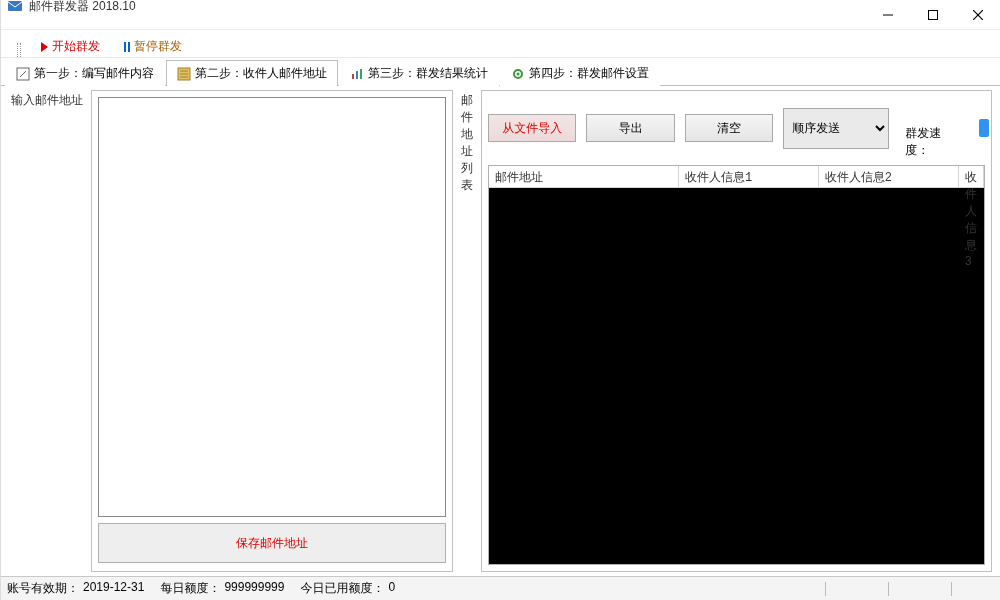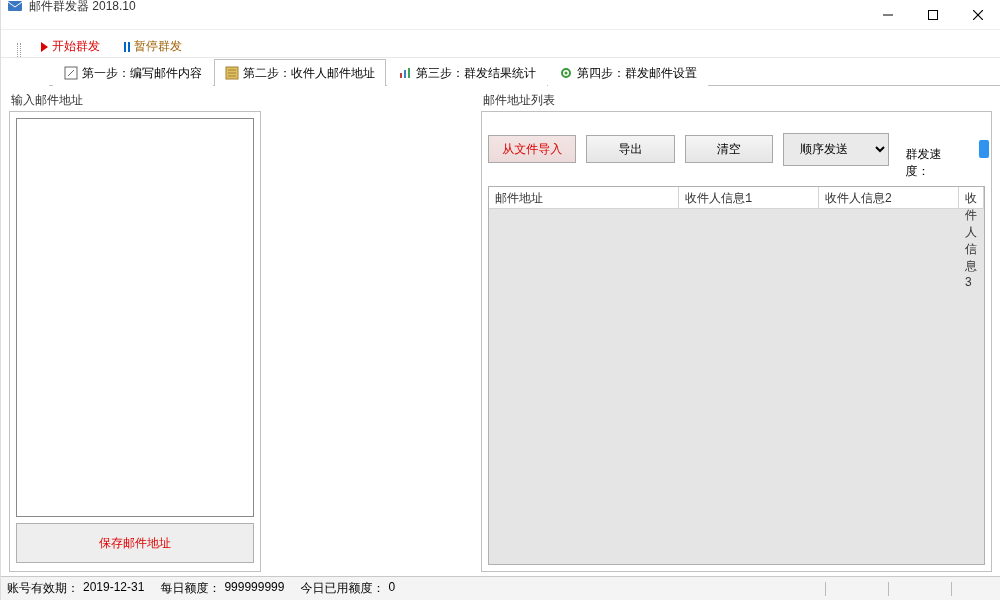--- a/index.html
+++ b/index.html
@@ -14,60 +14,60 @@
 
 .toolbar { height: 28px; display: flex; align-items: flex-end; padding: 0 14px; border-bottom: 1px solid #e8e8e8; gap: 12px; }
 .grip { width: 4px; height: 14px; border-left: 1px dotted #999; border-right: 1px dotted #999; margin: 0 2px; }
 .tbtn { display: flex; align-items: center; gap: 4px; padding: 2px 6px; cursor: pointer; }
 .tbtn.red { color: #d00; }
 .tbtn.blue { color: #a16207; }
 .play-icon { width: 0; height: 0; border-left: 7px solid #d00; border-top: 5px solid transparent; border-bottom: 5px solid transparent; }
 .pause-icon { display: inline-flex; gap: 2px; }
 .pause-icon span { width: 2px; height: 10px; background: #06c; display: inline-block; }
 
-.tabs { height: 28px; display: flex; padding: 0 4px; border-bottom: 1px solid #c0c0c0; gap: 1px; background:#fff;margin-left:48px; }
+.tabs { height: 28px; display: flex; align-items: flex-end; padding: 0 4px; border-bottom: 1px solid #c0c0c0; gap: 1px; background:#fff; }
 .tab { display: flex; align-items: center; gap: 4px; padding: 4px 10px; border: 1px solid transparent; border-bottom: none; cursor: pointer; position: relative; top: 1px; background: #fff; }
 .tab.active { border-color: #c0c0c0; background: #fff; }
 .tab .ticon { width: 14px; height: 14px; display: inline-flex; align-items: center; justify-content: center; }
 
 .main { flex: 1; display: flex; padding: 4px 8px 4px 8px; gap: 6px; min-height: 0; }
 .panel { border: 1px solid #c0c0c0; display: flex; flex-direction: column; }
 .left-panel { width: 252px; }
 .right-panel { flex: 1; }
 .group-label { font-size: 12px; color: #333; margin: 2px 0 2px 2px; }
 .group-wrap { display: flex; flex-direction: column; flex: 1; min-height: 0; }
 .textarea-box { flex: 1; margin: 6px; border: 1px solid #888; background: #fff; }
 .save-btn { margin: 0 6px 8px 6px; height: 40px; border: 1px solid #b0b0b0; background: #eee; color: #d00; cursor: pointer; font-size: 12px; }
 
 .right-inner { display: flex; flex-direction: column; flex: 1; min-height: 0; padding: 6px; gap: 6px; }
 .button-row { display: flex; align-items: center; gap: 10px; }
 .btn { width: 92px; height: 28px; border: 1px solid #a9a9a9; background: linear-gradient(#f5f5f5,#e5e5e5); cursor: pointer; font-size: 12px; }
 .btn.red-text { color: #d00; background: linear-gradient(#f3e5e5,#ecdada); }
-.select { width: 110px; height: 33px; border: 1px solid #a9a9a9; background: #eaeaea; font-size: 12px; padding: 0 12px; }
+.select { width: 110px; height: 41px; border: 1px solid #a9a9a9; background: #eaeaea; font-size: 12px; padding: 0 4px; }
 .speed-label { margin-left: 6px; margin-top: 28px; }
 .slider-wrap { flex: 1; display: flex; align-items: center; padding: 0 6px; }
 .slider { flex: 1; height: 18px; position: relative; }
 .slider-track { position: absolute; left: 0; right: 0; top: 7px; height: 3px; background: repeating-linear-gradient(90deg,#ccc 0,#ccc 1px,transparent 1px,transparent 9px); border: 1px solid #bbb; }
 .slider-thumb { position: absolute; left: 0; top: 0; width: 10px; height: 18px; background: #2f93ef; border-radius: 2px; cursor: pointer; }
 
-.table-wrap { flex: 1; border: 1px solid #b0b0b0; background: #e5e5e5; display: flex; flex-direction: column; min-height: 0; }
+.table-wrap { flex: 1; border: 1px solid #b0b0b0; background: #000000; display: flex; flex-direction: column; min-height: 0; }
 .table-header { display: flex; height: 22px; background: #fff; border-bottom: 1px solid #d4d4d4; }
 .th { padding: 3px 6px; border-right: 1px solid #d4d4d4; font-size: 12px; color: #333; }
 .th:nth-child(1){ width: 190px; }
 .th:nth-child(2){ width: 140px; font-family: Liberation Mono, monospace; }
 .th:nth-child(3){ width: 140px; }
 .th:nth-child(4){ flex: 1; }
 .table-body { flex: 1; }
 
 .statusbar { height: 24px; border-top: 1px solid #c8c8c8; display: flex; align-items: center; padding: 0 6px; gap: 16px; font-size: 12px; background: #f4f4f4; }
 .statusbar .seg { display: flex; gap: 4px; }
 .status-grips { margin-left: auto; display:flex; gap:60px; padding-right:40px;}
 .status-grips span { width: 3px; height: 14px; border-left: 1px solid #bbb; }
 
-.col { display: flex; flex-direction: column; }
+.col { display: flex; flex-direction: row; gap: 8px; }
 </style>
 </head>
 <body>
 
 <div class="window">
   <div class="titlebar">
     <span class="app-icon">
       <svg viewBox="0 0 16 16">
           <rect x="1" y="3" width="14" height="10" fill="#3b78c4" rx="1"></rect>
           <path d="M1 4 L8 9 L15 4" stroke="#fff" stroke-width="1" fill="none"></path>

